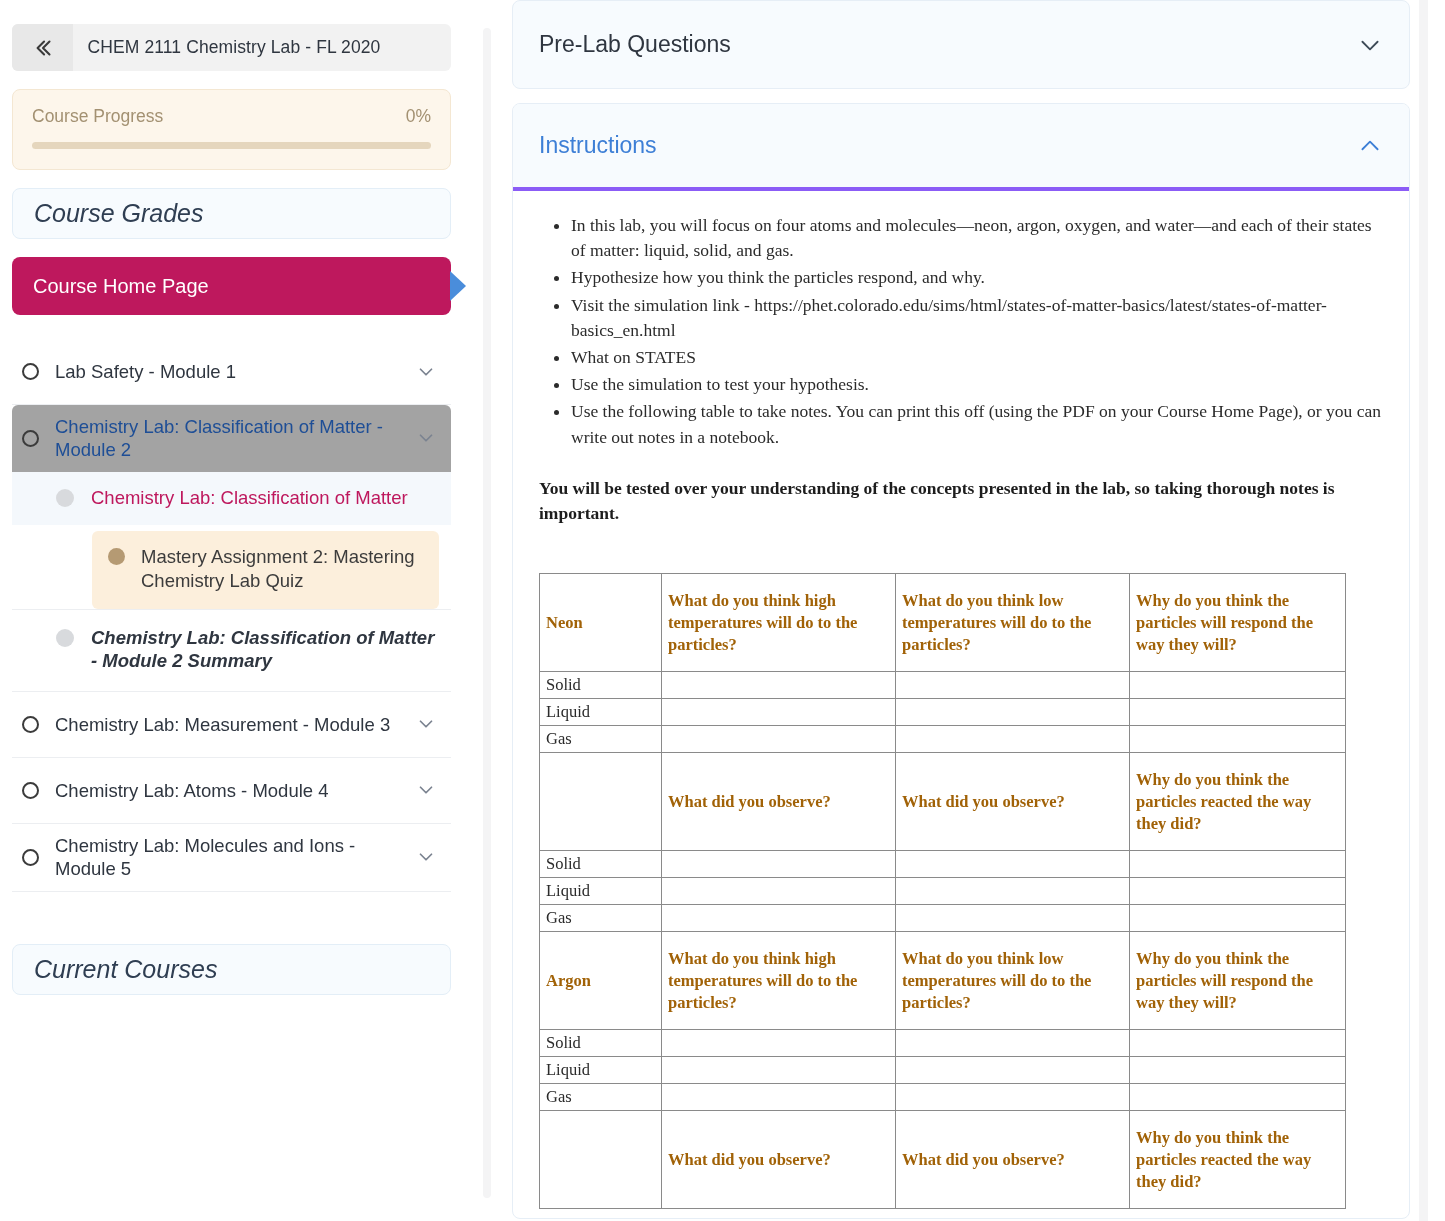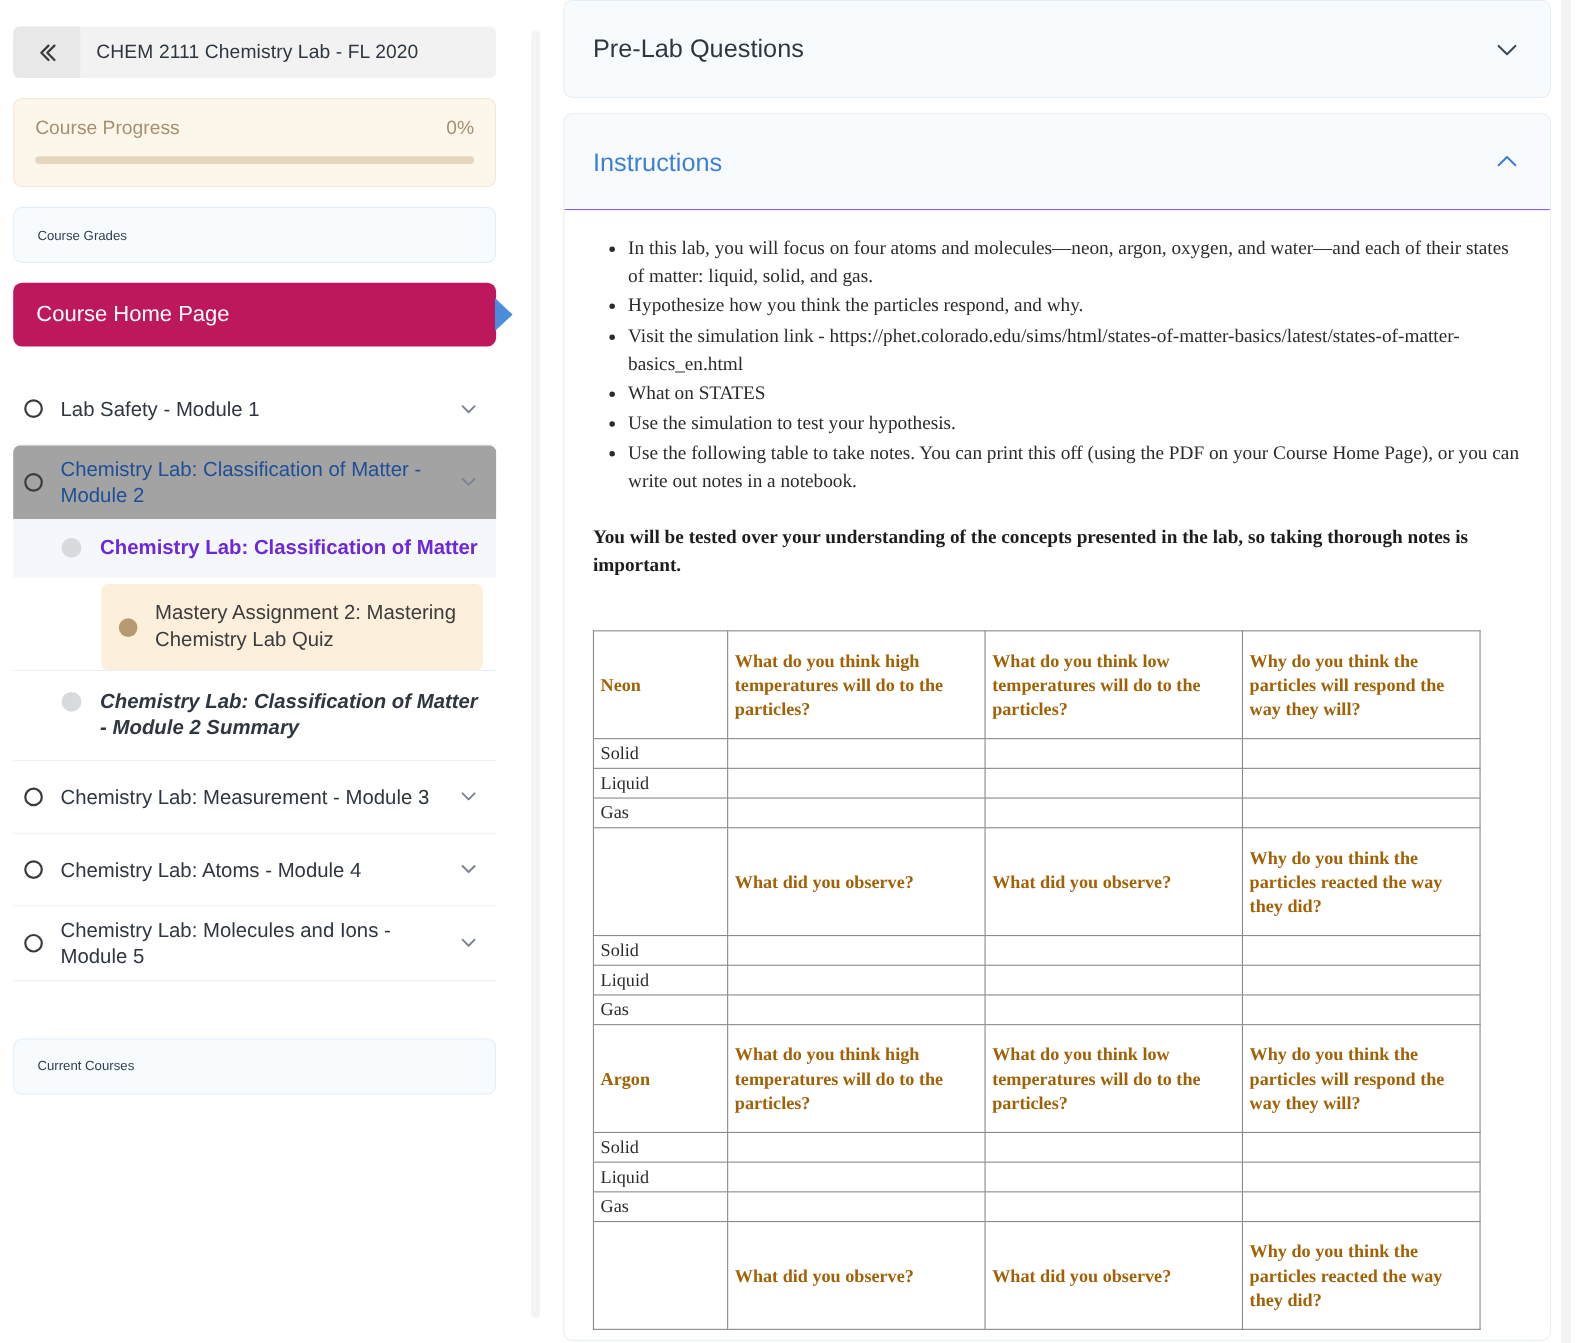--- a/index.html
+++ b/index.html
@@ -69,21 +69,21 @@
   .panel-card {
     margin-top: 18px;
     background: #f7fbfe;
     border: 1px solid #e3eef7;
     border-radius: 8px;
     height: 51px;
     display: flex; align-items: center;
     padding: 0 21px;
     cursor: pointer;
   }
-  .panel-card span { font-size: 12px; color: #2f3e52; }
+  .panel-card span { font-size: 25px; color: #2f3e52; font-style: italic; }
 
   .home-btn {
     position: relative;
     margin-top: 18px;
     background: #be185d;
     border-radius: 8px;
     height: 58px;
     display: flex; align-items: center;
     padding: 0 21px;
     cursor: pointer;
@@ -124,24 +124,24 @@
     display: flex; align-items: flex-start;
     padding: 14px 14px 16px 44px;
     background: #f4f8fc;
     cursor: pointer;
   }
   .sub-item .dot {
     flex: 0 0 auto;
     width: 18px; height: 18px; border-radius: 50%;
     background: #d8dadd; margin-right: 17px; margin-top: 3px;
   }
-  .sub-item .sub-label { font-size: 18.5px; color: #6d28d9; font-weight: bold; line-height: 1.28; }
+  .sub-item .sub-label { font-size: 18.5px; color: #be185d; font-weight: normal; line-height: 1.28; }
 
   .sub-item2 {
-    display: flex; align-items: center;
+    display: flex; align-items: flex-start;
     margin: 6px 12px 0 80px;
     padding: 14px 16px 16px 16px;
     background: #fcefdc;
     border-radius: 6px;
     cursor: pointer;
   }
   .sub-item2 .dot { flex:0 0 auto; width: 17px; height: 17px; border-radius: 50%; background: #b59a73; margin-right: 16px; margin-top: 3px; }
   .sub-item2 .sub-label { font-size: 18.5px; color: #3c3c3c; line-height: 1.28; }
 
   .sub-item3 {
@@ -198,21 +198,21 @@
     border: 1px solid #e6eef6;
     border-radius: 8px;
     height: 1116px;
     overflow: hidden;
   }
   .instr-head {
     height: 87px;
     display: flex; align-items: center; justify-content: space-between;
     padding: 0 26px;
     background: #f7fbfe;
-    border-bottom: 1px solid #8b5cf6;
+    border-bottom: 4px solid #8b5cf6;
     cursor: pointer;
     gap: 16px;
   }
   .instr-body {
     padding: 22px 26px 0 26px;
     font-family: "Liberation Serif", serif;
   }
   .lab-heading {
     font-size: 26px; color: #2e2e2e; font-weight: normal;
     margin: 0 0 10px 0;

